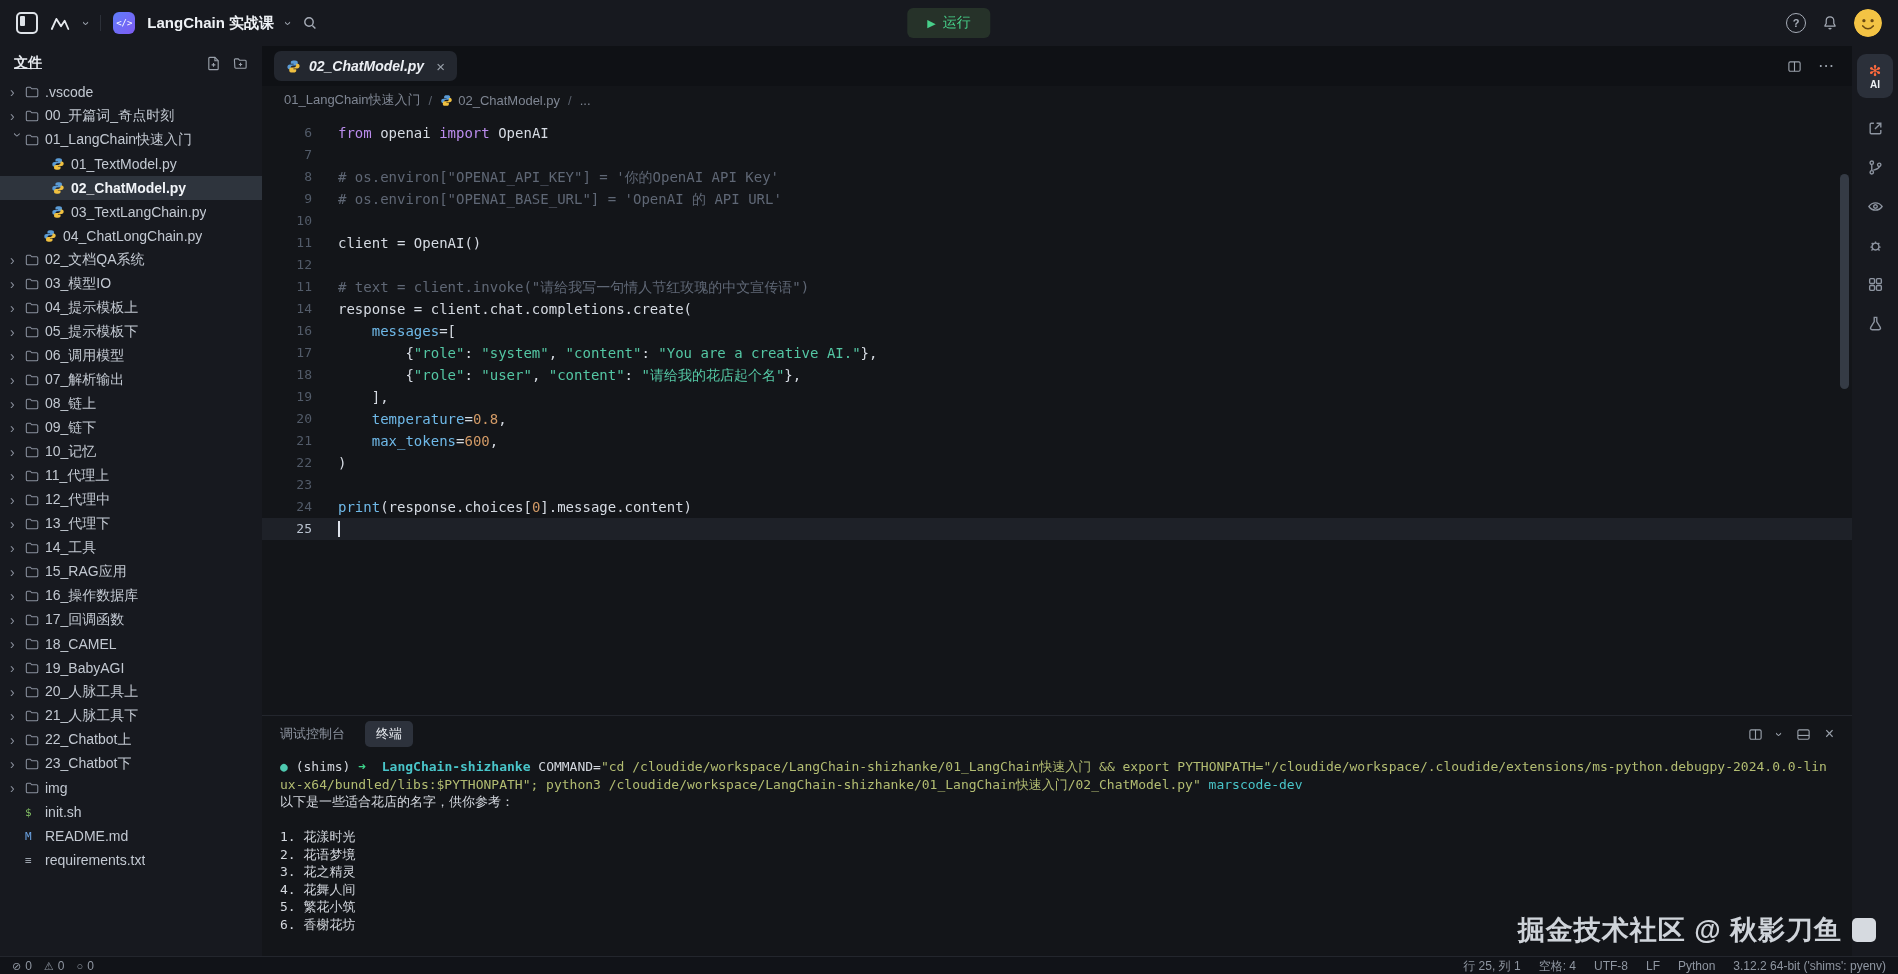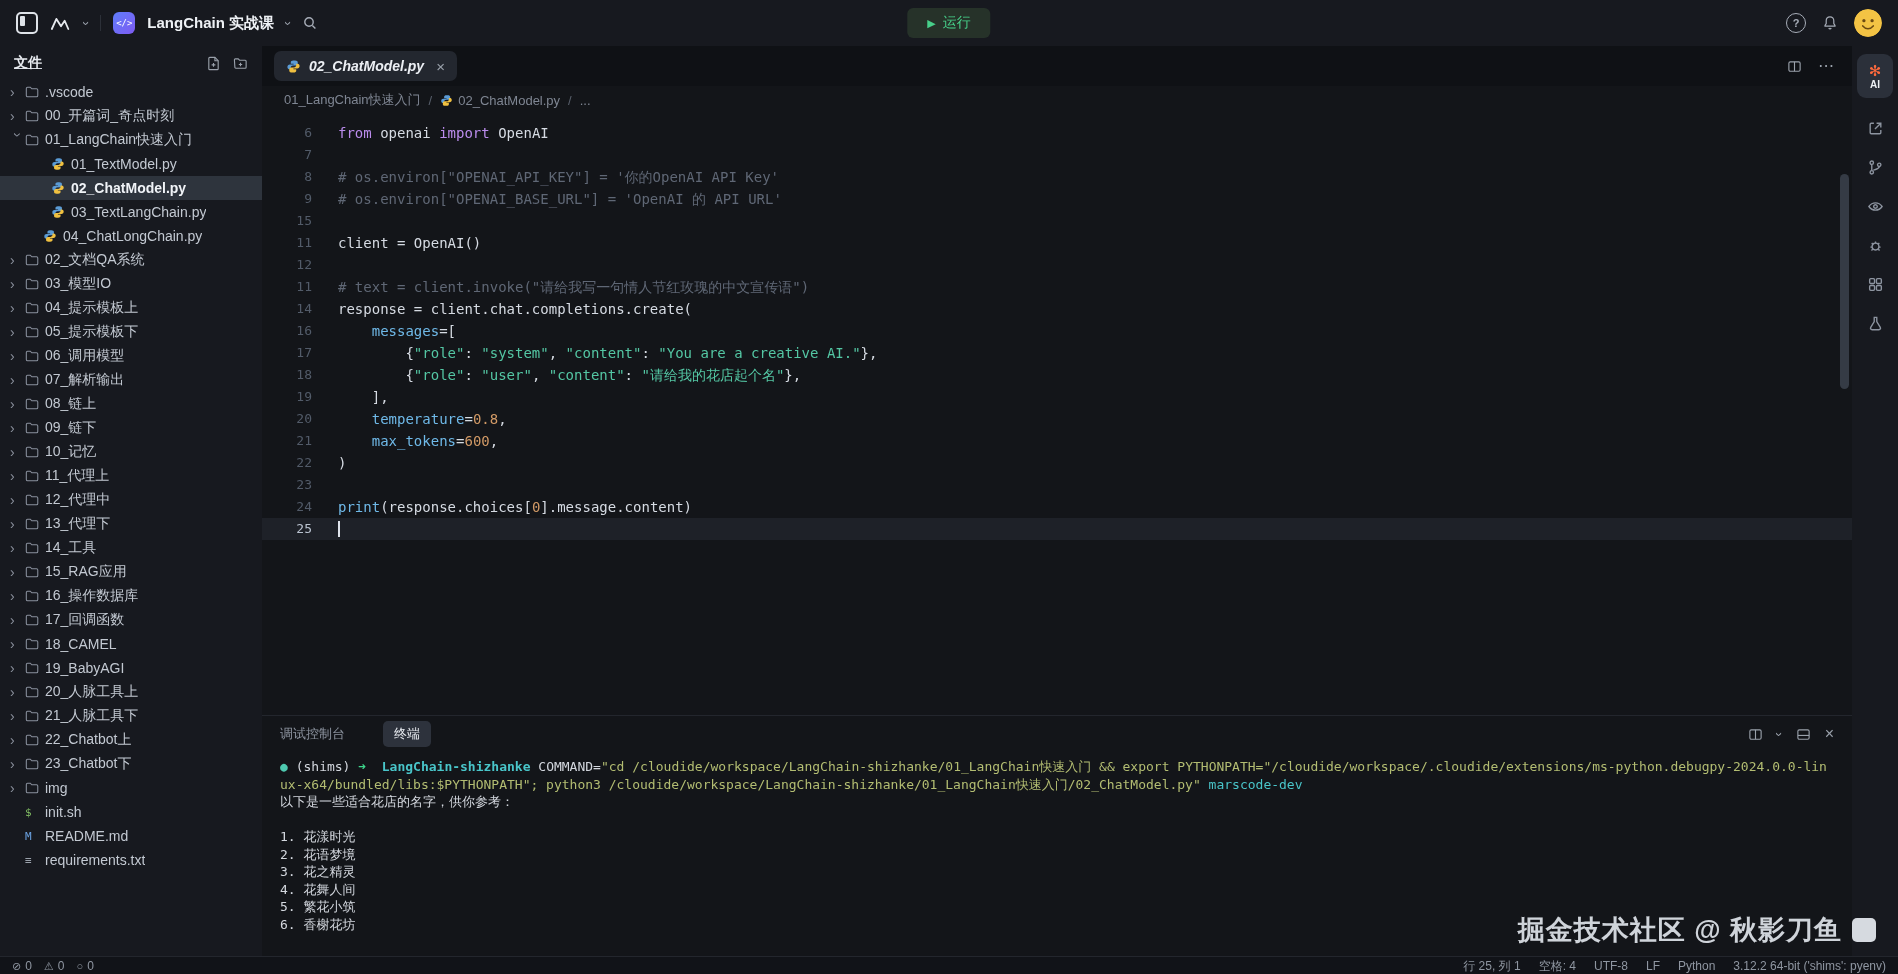--- a/index.html
+++ b/index.html
@@ -73,23 +73,23 @@
   .code-line.cur .gutter{color:#bac3d0;}
   .ltext{white-space:pre;margin-left:26px;}
   .caret{display:inline-block;width:2px;height:16px;background:#dfe4ec;vertical-align:-3px;}
   .tk-p{color:#d6dbe3;}.tk-k{color:#bb8ced;}.tk-s{color:#54c7a4;}.tk-c{color:#5f6775;}
   .tk-n{color:#d29a66;}.tk-v{color:#6fb9e8;}.tk-f{color:#6fb9e8;}
   .vscroll{position:absolute;top:60px;right:3px;width:9px;height:calc(100% - 80px);}
   .vthumb{width:9px;height:215px;background:#353b45;border-radius:5px;}
 
   
   .panel{height:240px;flex:none;border-top:1px solid #23262d;display:flex;flex-direction:column;}
-  .panel-head{height:36px;display:flex;align-items:center;padding:0 18px;gap:8px;}
+  .panel-head{height:36px;display:flex;align-items:center;padding:0 18px;gap:20px;}
   .ptab{font-size:13px;color:#8d94a0;cursor:pointer;white-space:nowrap;}
-  .ptab.active{background:#2d323c;color:#e9ecf1;border-radius:5px;padding:4px 11px;margin-left:30px;}
+  .ptab.active{background:#2d323c;color:#e9ecf1;border-radius:5px;padding:4px 11px;}
   .panel-actions{margin-left:auto;display:flex;align-items:center;gap:14px;color:#9aa1ab;}
   .panel-actions svg{width:15px;height:15px;display:block;}
   .pa-chev{transform:rotate(90deg);display:inline-block;font-size:13px;}
   .pclose{font-size:16px;line-height:1;cursor:pointer;}
   .terminal{flex:1;padding:6px 24px 0 18px;font-family:"DejaVu Sans Mono","Liberation Mono",monospace;
             font-size:13px;line-height:17.5px;overflow:hidden;}
   .term-line{white-space:pre-wrap;word-break:break-all;}
   .tm-p{color:#d4d8df;}.tm-dot{color:#4ec9b0;}.tm-arrow{color:#3dd68c;font-weight:700;}
   .tm-dir{color:#49c5c9;font-weight:700;}.tm-cmd{color:#b3bd72;}.tm-dev{color:#49c5c9;}
 
@@ -540,21 +540,21 @@
             </div>
             <div class="code-line">
               <span class="gutter">8</span>
               <span class="ltext"><span class="tk-c"># os.environ["OPENAI_API_KEY"] = '你的OpenAI API Key'</span></span>
             </div>
             <div class="code-line">
               <span class="gutter">9</span>
               <span class="ltext"><span class="tk-c"># os.environ["OPENAI_BASE_URL"] = 'OpenAI 的 API URL'</span></span>
             </div>
             <div class="code-line">
-              <span class="gutter">15</span>
+              <span class="gutter">10</span>
               <span class="ltext"></span>
             </div>
             <div class="code-line">
               <span class="gutter">11</span>
               <span class="ltext"><span class="tk-p">client = OpenAI()</span></span>
             </div>
             <div class="code-line">
               <span class="gutter">12</span>
               <span class="ltext"></span>
             </div>

